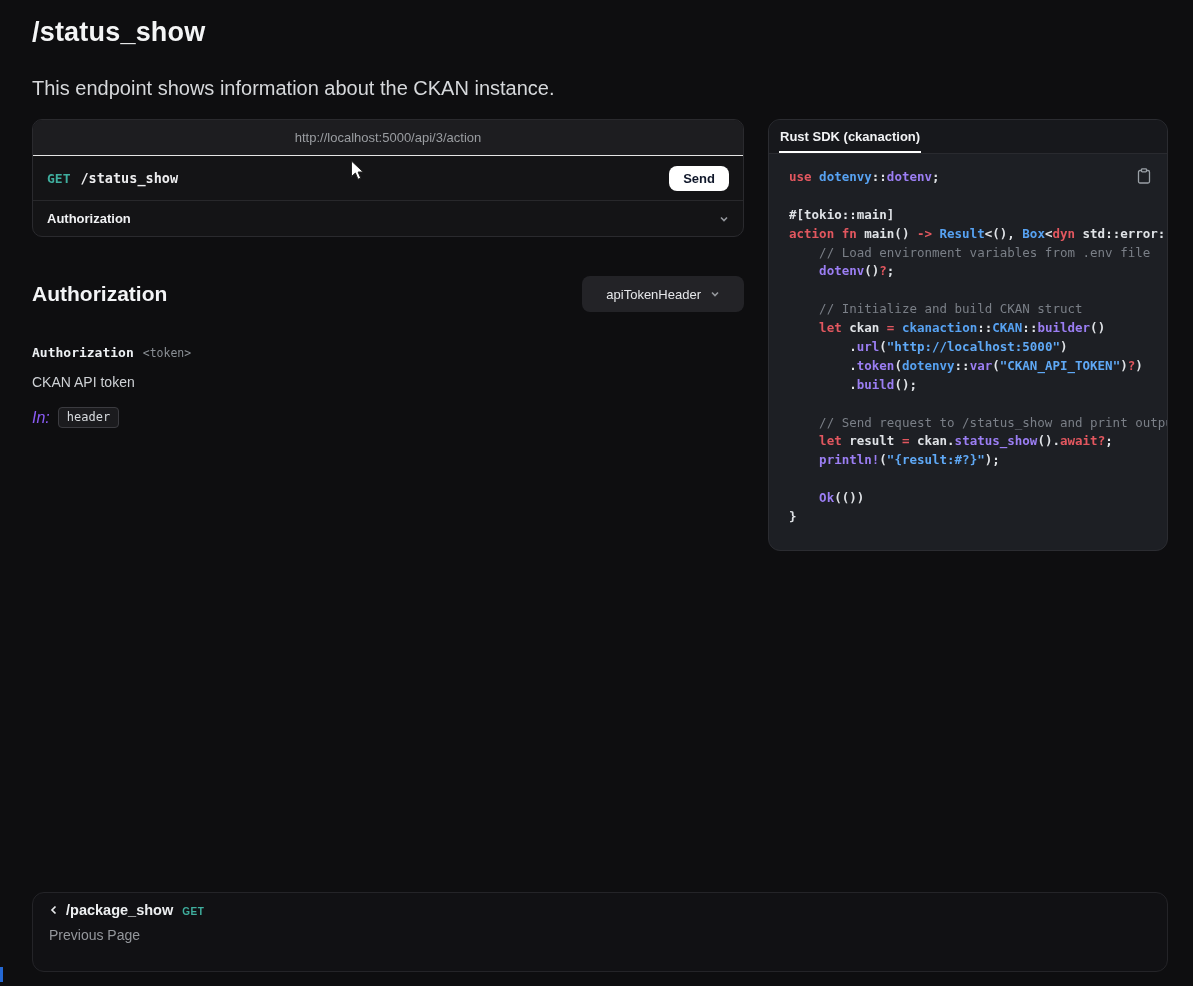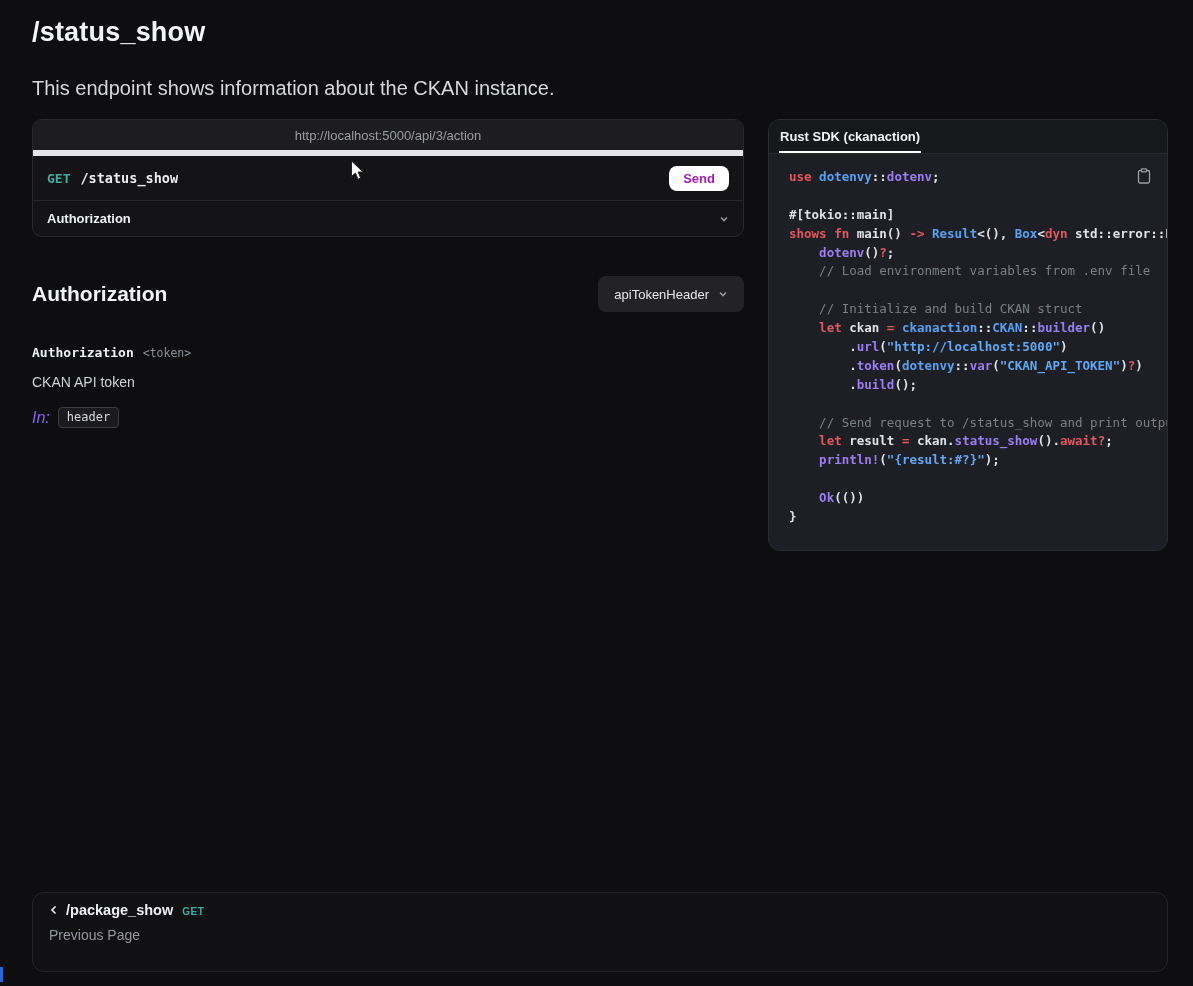--- a/index.html
+++ b/index.html
@@ -7,41 +7,41 @@
     font-family:"Liberation Sans", sans-serif; position:relative; }
 
   
   .page-title { position:absolute; left:32px; top:17px; font-size:27px; font-weight:700;
     color:#f4f5f6; letter-spacing:.2px; }
   .page-desc { position:absolute; left:32px; top:77px; font-size:20px; color:#d6d8db; }
 
   
   .request-card { position:absolute; left:32px; top:119px; width:712px;
     background:#141416; border:1px solid #2a2a2e; border-radius:10px; overflow:hidden; }
-  .url-bar { height:36px; background:#1d1d20; border-bottom:6px solid #e5e5e5;
+  .url-bar { height:36px; background:#1d1d20; border-bottom:1px solid #e5e5e5;
     display:flex; align-items:center; justify-content:center;
     font-size:13px; color:#9a9da1; }
   .request-row { height:44px; display:flex; align-items:center; padding:0 14px; }
   .req-method { font-family:"DejaVu Sans Mono",monospace; font-size:13px; font-weight:600;
     color:var(--teal); }
   .req-path { font-family:"DejaVu Sans Mono",monospace; font-size:13.5px; font-weight:600;
     color:#ececee; margin-left:10px; }
-  .send-btn { margin-left:auto; background:#ffffff; color:#a21caf; font-size:13px;
+  .send-btn { margin-left:auto; background:#ffffff; color:#0f172a; font-size:13px;
     font-weight:600; border:none; border-radius:8px; padding:5px 14px; cursor:pointer; }
   .auth-row { height:36px; border-top:1px solid #28282b; display:flex; align-items:center;
     justify-content:space-between; padding:0 14px; cursor:pointer; }
   .auth-row-label { font-size:13px; font-weight:700; color:#f0f1f3; }
   .chev { width:10px; height:10px; stroke:#94979c; stroke-width:1.6; fill:none; }
 
   
   .auth-head-row { position:absolute; left:32px; top:276px; width:712px; height:36px;
     display:flex; align-items:center; justify-content:space-between; }
   .auth-heading { font-size:21px; font-weight:700; color:#f3f4f6; }
   .scheme-select { height:36px; background:#232327; border:none; border-radius:8px;
-    display:flex; align-items:center; gap:9px; padding:0 16px; color:#e6e7ea;
+    display:flex; align-items:center; gap:9px; padding:0 24px; color:#e6e7ea;
     font-size:13px; cursor:pointer; font-family:"Liberation Sans",sans-serif; }
 
   .param-block { position:absolute; left:32px; top:345px; width:712px; }
   .param-name-row { display:flex; align-items:baseline; gap:9px; }
   .param-name { font-family:"DejaVu Sans Mono",monospace; font-size:13px; font-weight:700;
     color:#edf0f3; }
   .param-type { font-family:"DejaVu Sans Mono",monospace; font-size:11.5px; color:#8a8f95; }
   .param-desc { margin-top:14px; font-size:14px; color:#ced1d5; }
   .param-in-row { margin-top:17px; display:flex; align-items:center; gap:8px; }
   .in-label { font-size:16px; color:#8b5cf6;font-style:italic; }
@@ -134,23 +134,23 @@
   <div class="sdk-code">
     <button class="copy-btn">
       <svg width="14" height="16" viewBox="0 0 14 16" fill="none" stroke="#9aa0a6" stroke-width="1.3">
         <rect x="1.5" y="2.5" width="11" height="12.5" rx="1.5"></rect>
         <rect x="4.5" y="0.8" width="5" height="3" rx="0.8" fill="#1d1f24"></rect>
       </svg>
     </button>
   <div class="code-line"><span class="tok-kw">use </span><span class="tok-ty">dotenvy</span><span>::</span><span class="tok-fn">dotenv</span><span>;</span></div>
       <div class="code-line"> </div>
       <div class="code-line"><span>#[tokio::main]</span></div>
-      <div class="code-line"><span class="tok-kw">shows </span><span class="tok-kw">fn </span><span>main()</span><span> </span><span class="tok-kw">-&gt;</span><span> </span><span class="tok-ty">Result</span><span>&lt;(),</span><span> </span><span class="tok-ty">Box</span><span>&lt;</span><span class="tok-kw">dyn</span><span> std::error::Error&gt;&gt; {</span></div>
+      <div class="code-line"><span class="tok-kw">action </span><span class="tok-kw">fn </span><span>main()</span><span> </span><span class="tok-kw">-&gt;</span><span> </span><span class="tok-ty">Result</span><span>&lt;(),</span><span> </span><span class="tok-ty">Box</span><span>&lt;</span><span class="tok-kw">dyn</span><span> std::error::Error&gt;&gt; {</span></div>
+      <div class="code-line"><span class="tok-cm">    // Load environment variables from .env file</span></div>
       <div class="code-line"><span>    </span><span class="tok-fn">dotenv</span><span>()</span><span class="tok-kw">?</span><span>;</span></div>
-      <div class="code-line"><span class="tok-cm">    // Load environment variables from .env file</span></div>
       <div class="code-line"> </div>
       <div class="code-line"><span class="tok-cm">    // Initialize and build CKAN struct</span></div>
       <div class="code-line"><span>    </span><span class="tok-kw">let </span><span>ckan </span><span class="tok-kw">= </span><span class="tok-ty">ckanaction</span><span>::</span><span class="tok-ty">CKAN</span><span>::</span><span class="tok-fn">builder</span><span>()</span></div>
       <div class="code-line"><span>        .</span><span class="tok-fn">url</span><span>(</span><span class="tok-str">"http://localhost:5000"</span><span>)</span></div>
       <div class="code-line"><span>        .</span><span class="tok-fn">token</span><span>(</span><span class="tok-ty">dotenvy</span><span>::</span><span class="tok-fn">var</span><span>(</span><span class="tok-str">"CKAN_API_TOKEN"</span><span>)</span><span class="tok-kw">?</span><span>)</span></div>
       <div class="code-line"><span>        .</span><span class="tok-fn">build</span><span>();</span></div>
       <div class="code-line"> </div>
       <div class="code-line"><span class="tok-cm">    // Send request to /status_show and print output</span></div>
       <div class="code-line"><span>    </span><span class="tok-kw">let </span><span>result </span><span class="tok-kw">= </span><span>ckan</span><span>.</span><span class="tok-fn">status_show</span><span>()</span><span>.</span><span class="tok-kw">await</span><span class="tok-kw">?</span><span>;</span></div>
       <div class="code-line"><span>    </span><span class="tok-fn">println!</span><span>(</span><span class="tok-str">"{result:#?}"</span><span>);</span></div>

